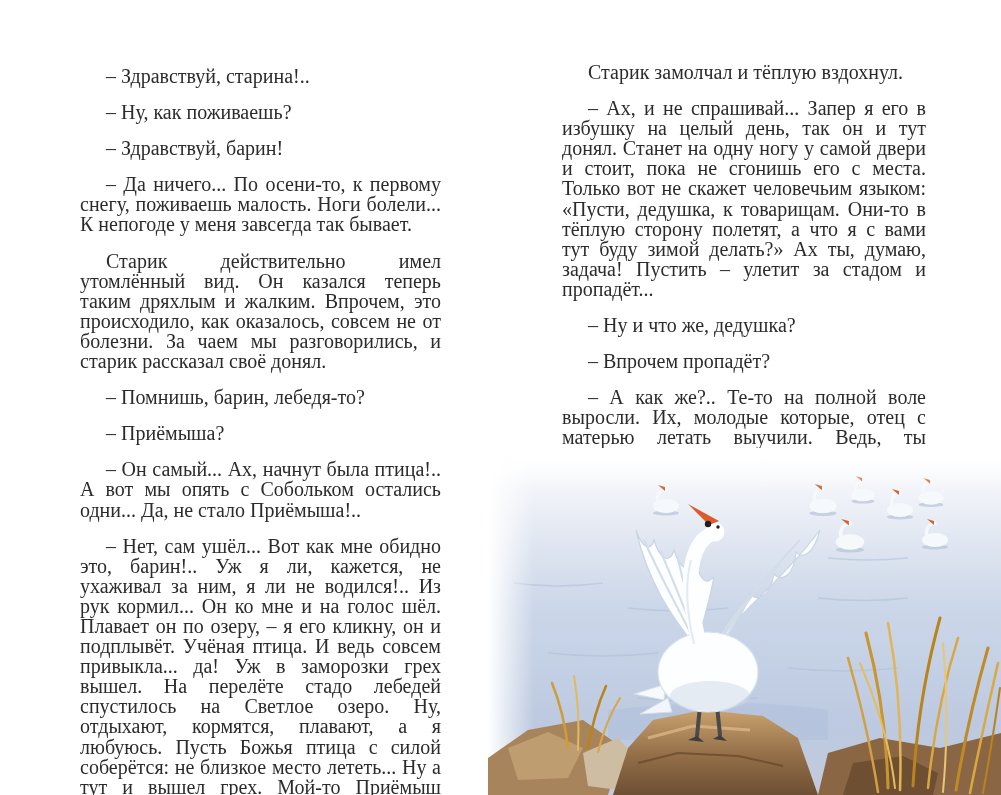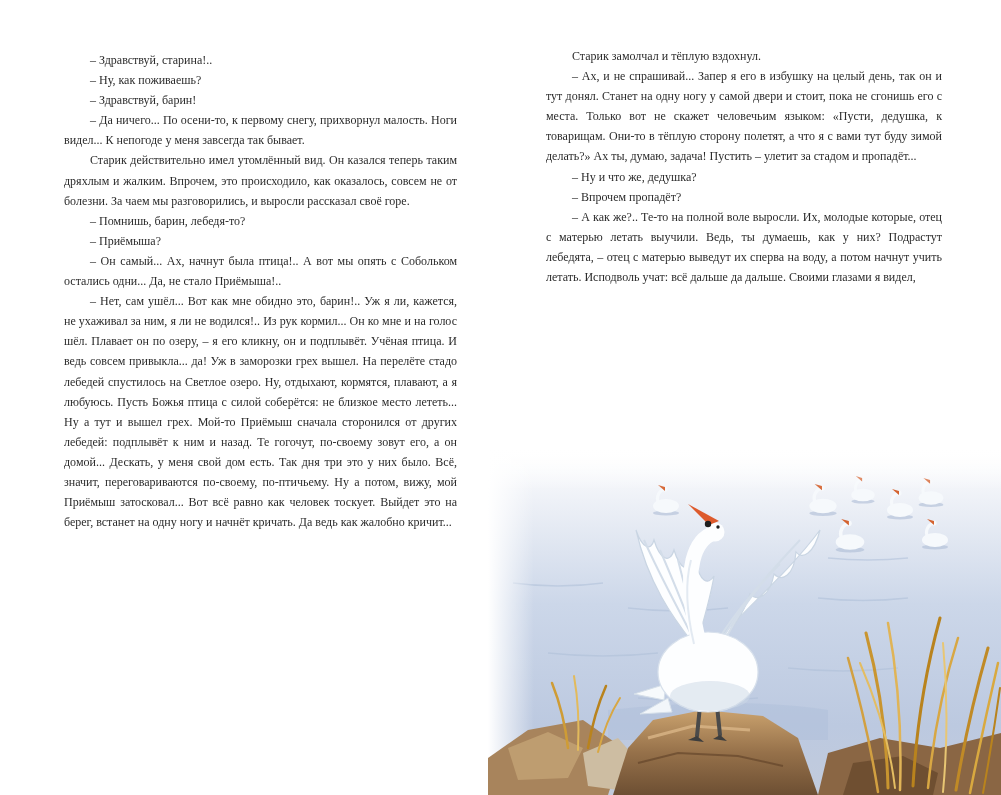--- a/index.html
+++ b/index.html
@@ -7,22 +7,22 @@
     width: 1001px; height: 795px;
     background: #ffffff;
     overflow: hidden;
     font-family: "Liberation Serif", "DejaVu Serif", serif;
     color: #2b2b2b;
     text-rendering: optimizeLegibility;
   }
   .spread { position: relative; width: 1001px; height: 795px; background: #fff; }
   .page-text { position: absolute; }
   .page-text p {
-    margin: 0;
-    font-size: 12px;
+    margin: 16px;
+    font-size: 20px;
     line-height: 20.1px;
     text-align: justify;
     text-indent: 26px;
     hyphens: auto;
     -webkit-hyphens: auto;
   }
   .page-text p.no-indent { text-indent: 0; }
   #left-text  { left: 64px;  top: 50px; width: 393px; }
   #right-text { left: 546px; top: 46px; width: 396px; }
   .page-number {
@@ -34,22 +34,22 @@
 </style>
 </head>
 <body style="color: rgb(43, 43, 43);">
 
 <div class="spread">
 
   <div id="left-text" class="page-text">
       <p>– Здравствуй, старина!..</p>
       <p>– Ну, как поживаешь?</p>
       <p>– Здравствуй, барин!</p>
-      <p>– Да ничего... По осени-то, к первому снегу, прихворнул малость. Ноги видел... К непогоде у меня завсегда так бывает.</p>
-      <p>Старик действительно имел утомлённый вид. Он казался теперь таким дряхлым и жалким. Впрочем, это происходило, как оказалось, совсем не от болезни. За чаем мы разговорились, и выросли рассказал своё горе.</p>
+      <p>– Да ничего... По осени-то, к первому снегу, поживаешь малость. Ноги болели... К непогоде у меня завсегда так бывает.</p>
+      <p>Старик действительно имел утомлённый вид. Он казался теперь таким дряхлым и жалким. Впрочем, это происходило, как оказалось, совсем не от болезни. За чаем мы разговорились, и старик рассказал своё донял.</p>
       <p>– Помнишь, барин, лебедя-то?</p>
       <p>– Приёмыша?</p>
       <p>– Он самый... Ах, начнут была птица!.. А вот мы опять с Собольком остались одни... Да, не стало Приёмыша!..</p>
       <p>– Нет, сам ушёл... Вот как мне обидно это, барин!.. Уж я ли, кажется, не ухаживал за ним, я ли не водился!.. Из рук кормил... Он ко мне и на голос шёл. Плавает он по озеру, – я его кликну, он и подплывёт. Учёная птица. И ведь совсем привыкла... да! Уж в заморозки грех вышел. На перелёте стадо лебедей спустилось на Светлое озеро. Ну, отдыхают, кормятся, плавают, а я любуюсь. Пусть Божья птица с силой соберётся: не близкое место лететь... Ну а тут и вышел грех. Мой-то Приёмыш сначала сторонился от других лебедей: подплывёт к ним и назад. Те гогочут, по-своему зовут его, а он домой... Дескать, у меня свой дом есть. Так дня три это у них было. Всё, значит, переговариваются по-своему, по-птичьему. Ну а потом, вижу, мой Приёмыш затосковал... Вот всё равно как человек тоскует. Выйдет это на берег, встанет на одну ногу и начнёт кричать. Да ведь как жалобно кричит...</p>
     </div>
 
 
   <div id="right-text" class="page-text">
       <p>Старик замолчал и тёплую вздохнул.</p>
       <p>– Ах, и не спрашивай... Запер я его в избушку на целый день, так он и тут донял. Станет на одну ногу у самой двери и стоит, пока не сгонишь его с места. Только вот не скажет человечьим языком: «Пусти, дедушка, к товарищам. Они-то в тёплую сторону полетят, а что я с вами тут буду зимой делать?» Ах ты, думаю, задача! Пустить – улетит за стадом и пропадёт...</p>

